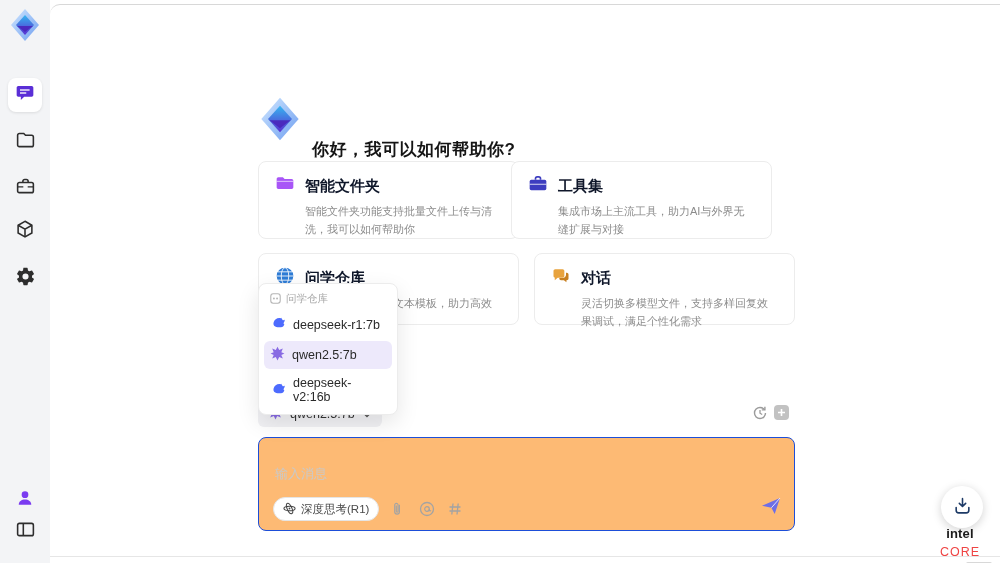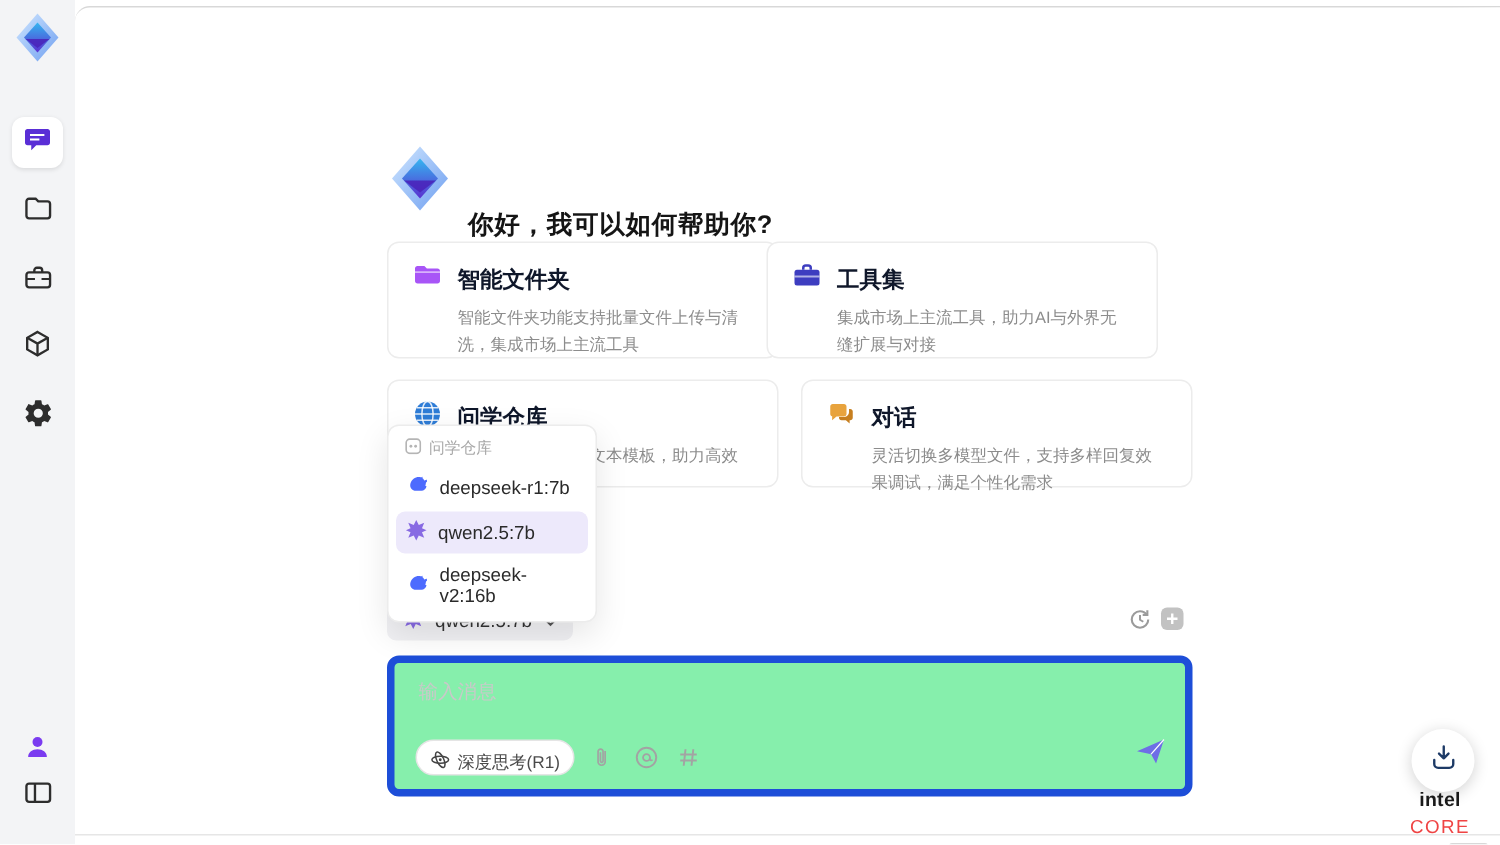--- a/index.html
+++ b/index.html
@@ -37,28 +37,28 @@
   .dd-item{display:flex;align-items:center;gap:7px;padding:5px 6px;border-radius:6px;font-size:12.5px;
            color:#2a2a2a;margin-top:2px;cursor:pointer;}
   .dd-item.selected{background:#EDE9FB;}
 
   
   .model-btn{left:258px;top:400px;height:27px;background:#f1f1f4;border-radius:6px;display:flex;
              align-items:center;gap:7px;padding:0 10px;font-size:12.5px;color:#333;cursor:pointer;}
   .icon-btn{display:flex;align-items:center;justify-content:center;cursor:pointer;}
 
   
-  .composer{left:258px;top:437px;width:537px;height:94px;border:5px solid #1d4ed8;border-radius:8px;
-            background:#86efac;box-sizing:border-box;padding:10px 14px;}
+  .composer{left:258px;top:437px;width:537px;height:94px;border:1px solid #1d4ed8;border-radius:8px;
+            background:#fdba74;box-sizing:border-box;padding:26px 14px;}
   .msg-input{border:none;outline:none;width:480px;font-size:13px;color:#333;background:transparent;
              font-family:"Liberation Sans","DejaVu Sans",sans-serif;}
   .msg-input::placeholder{color:#c9c9c9;}
   .composer-bottom{position:absolute;left:14px;bottom:9px;display:flex;align-items:center;gap:13px;}
   .chip{border:1px solid #e5e5e5;border-radius:12px;height:22px;padding:0 9px;display:flex;
-        align-items:flex-end;gap:5px;font-size:11.5px;color:#4a4a4a;background:#fff;cursor:pointer;}
+        align-items:center;gap:5px;font-size:11.5px;color:#4a4a4a;background:#fff;cursor:pointer;}
   .send-btn{position:absolute;right:13px;bottom:11px;cursor:pointer;}
 
   
   .fab{left:941px;top:486px;width:42px;height:42px;border-radius:50%;background:#fff;
        box-shadow:0 2px 10px rgba(0,0,0,.18);display:flex;align-items:center;justify-content:center;
        z-index:40;cursor:pointer;}
   .intel{left:924px;top:524px;width:72px;text-align:center;z-index:40;color:#1a1a1a;}
   .intel-word{font-size:13px;font-weight:bold;letter-spacing:.2px;margin-top:20px;}
   .core-word{font-size:12.5px;font-weight:300;color:#ef4444;text-transform:uppercase;letter-spacing:1px;}
   .ultra-badge{display:block;margin:2px 4px 0 auto;width:26px;height:9px;background:#d8d8d8;
@@ -168,21 +168,21 @@
   <div class="abs card" style="left:258px;top:161px;height:78px">
     <div class="card-head">
       <span>
         <svg width="20" height="20" viewBox="0 0 24 24">
           <path fill="#A855F7" d="M2 6c0-1.1.9-2 2-2h5.5l2 2H20c1.1 0 2 .9 2 2v8c0 1.1-.9 2-2 2H4c-1.1 0-2-.9-2-2V6z"></path>
           <rect x="2" y="8.2" width="20" height="1.4" fill="#fff" opacity=".55"></rect>
         </svg>
       </span>
       <span class="card-title">智能文件夹</span>
     </div>
-    <div class="card-desc">智能文件夹功能支持批量文件上传与清洗，集成市场上主流工具</div>
+    <div class="card-desc">智能文件夹功能支持批量文件上传与清洗，我可以如何帮助你</div>
   </div>
 
   <div class="abs card" style="left:511px;top:161px;height:78px">
     <div class="card-head">
       <span>
         <svg width="20" height="20" viewBox="0 0 24 24">
           <path d="M9 7V5.5c0-1.1.9-2 2-2h2c1.1 0 2 .9 2 2V7" fill="none" stroke="#3D3DC0" stroke-width="2"></path>
           <rect x="2" y="7" width="20" height="12.5" rx="2" fill="#3D3DC0"></rect>
           <rect x="2" y="11.6" width="20" height="1.6" fill="#fff" opacity=".6"></rect>
         </svg>

